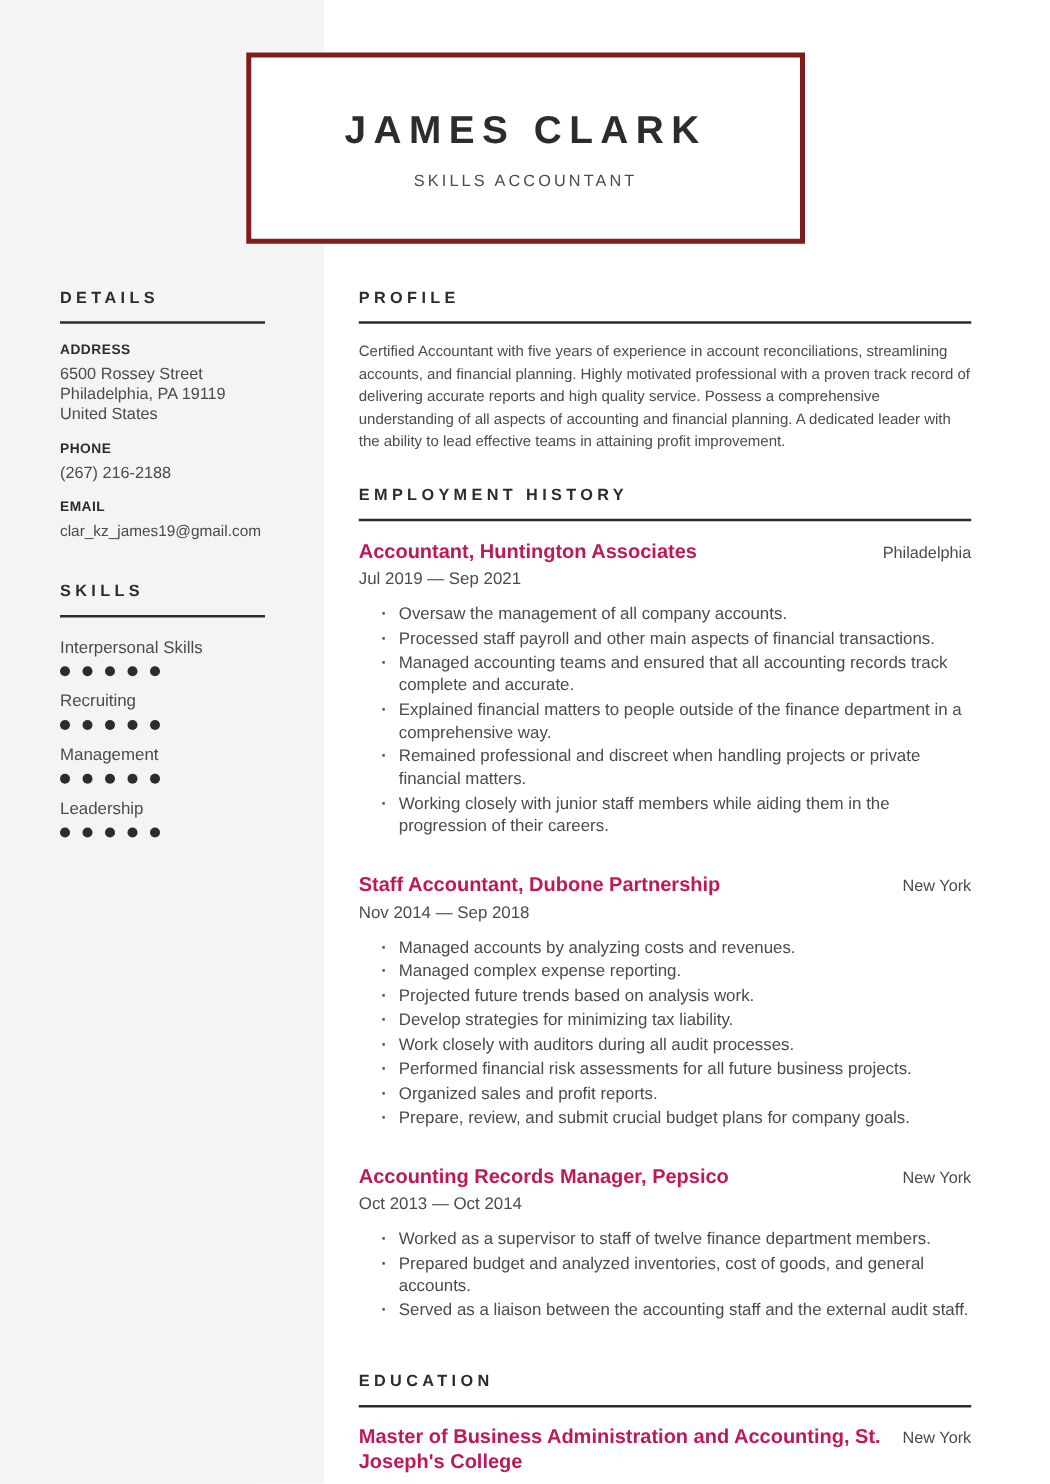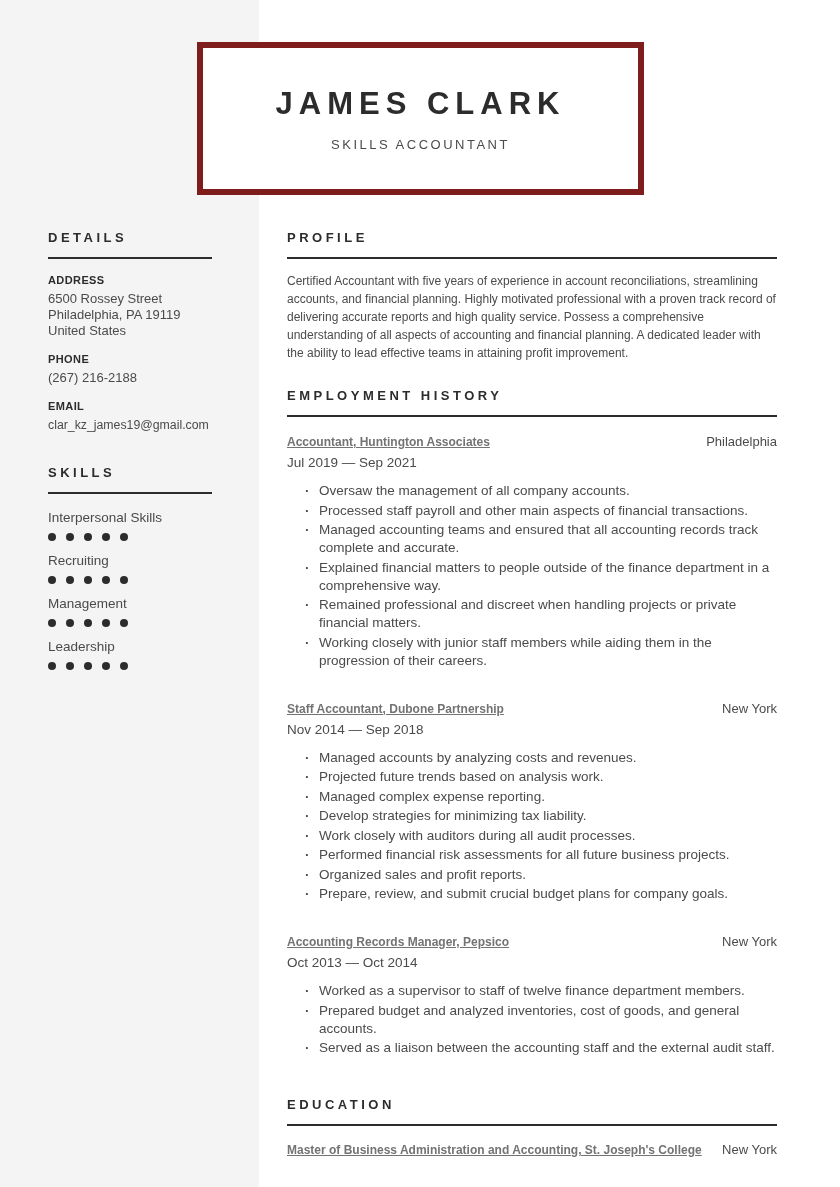--- a/index.html
+++ b/index.html
@@ -20,21 +20,21 @@
     left: 0; top: 0;
     width: 259px; height: 1187px;
     background: #f4f4f4;
   }
   
   .name-box {
     position: absolute;
     left: 197px; top: 42px;
     width: 447px; height: 153px;
     background: #ffffff;
-    border: 6px solid #7f1d1d;
+    border: 4px solid #7f1d1d;
     display: flex;
     flex-direction: column;
     align-items: center;
     justify-content: center;
     gap: 15px;
   }
   .candidate-name {
     font-size: 31px;
     font-weight: bold;
     letter-spacing: 6px;
@@ -110,27 +110,26 @@
   .employment-head { margin-top: 26px; }
   .education-head { margin-top: 40px; }
   .job { margin-top: 15px; }
   .job + .job { margin-top: 29px; }
   .job-title-row {
     display: flex;
     justify-content: space-between;
     align-items: baseline;
   }
   .job-title {
-    font-size: 12px;
+    font-size: 16px;
     line-height: 20px;
     font-weight: bold;
-    color: #737373;
+    color: #be185d;
     flex: 1;
     padding-right: 10px;
-    text-decoration: underline;
   }
   .job-location {
     font-size: 13px;
     color: #4b4b4b;
     white-space: nowrap;
   }
   .job-dates {
     margin-top: 3px;
     font-size: 13.5px;
     color: #4b4b4b;
@@ -253,22 +252,22 @@
       </article>
 
       <article class="job">
         <div class="job-title-row">
           <div class="job-title">Staff Accountant, Dubone Partnership</div>
           <div class="job-location">New York</div>
         </div>
         <div class="job-dates">Nov 2014 — Sep 2018</div>
         <ul class="bullets">
           <li>Managed accounts by analyzing costs and revenues.</li>
+          <li>Managed complex expense reporting.</li>
           <li>Projected future trends based on analysis work.</li>
-          <li>Managed complex expense reporting.</li>
           <li>Develop strategies for minimizing tax liability.</li>
           <li>Work closely with auditors during all audit processes.</li>
           <li>Performed financial risk assessments for all future business projects.</li>
           <li>Organized sales and profit reports.</li>
           <li>Prepare, review, and submit crucial budget plans for company goals.</li>
         </ul>
       </article>
 
       <article class="job">
         <div class="job-title-row">

